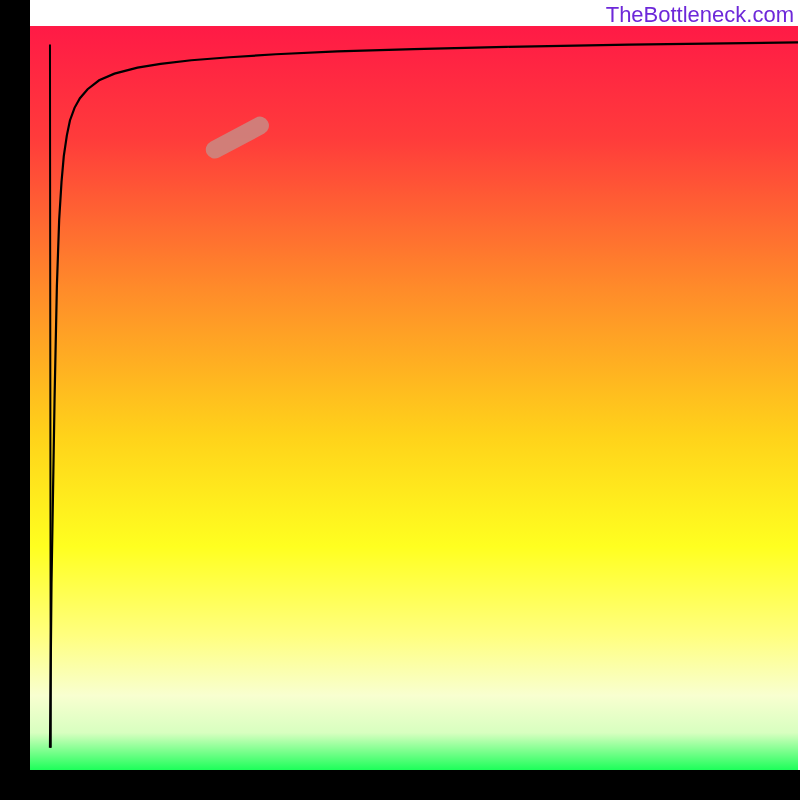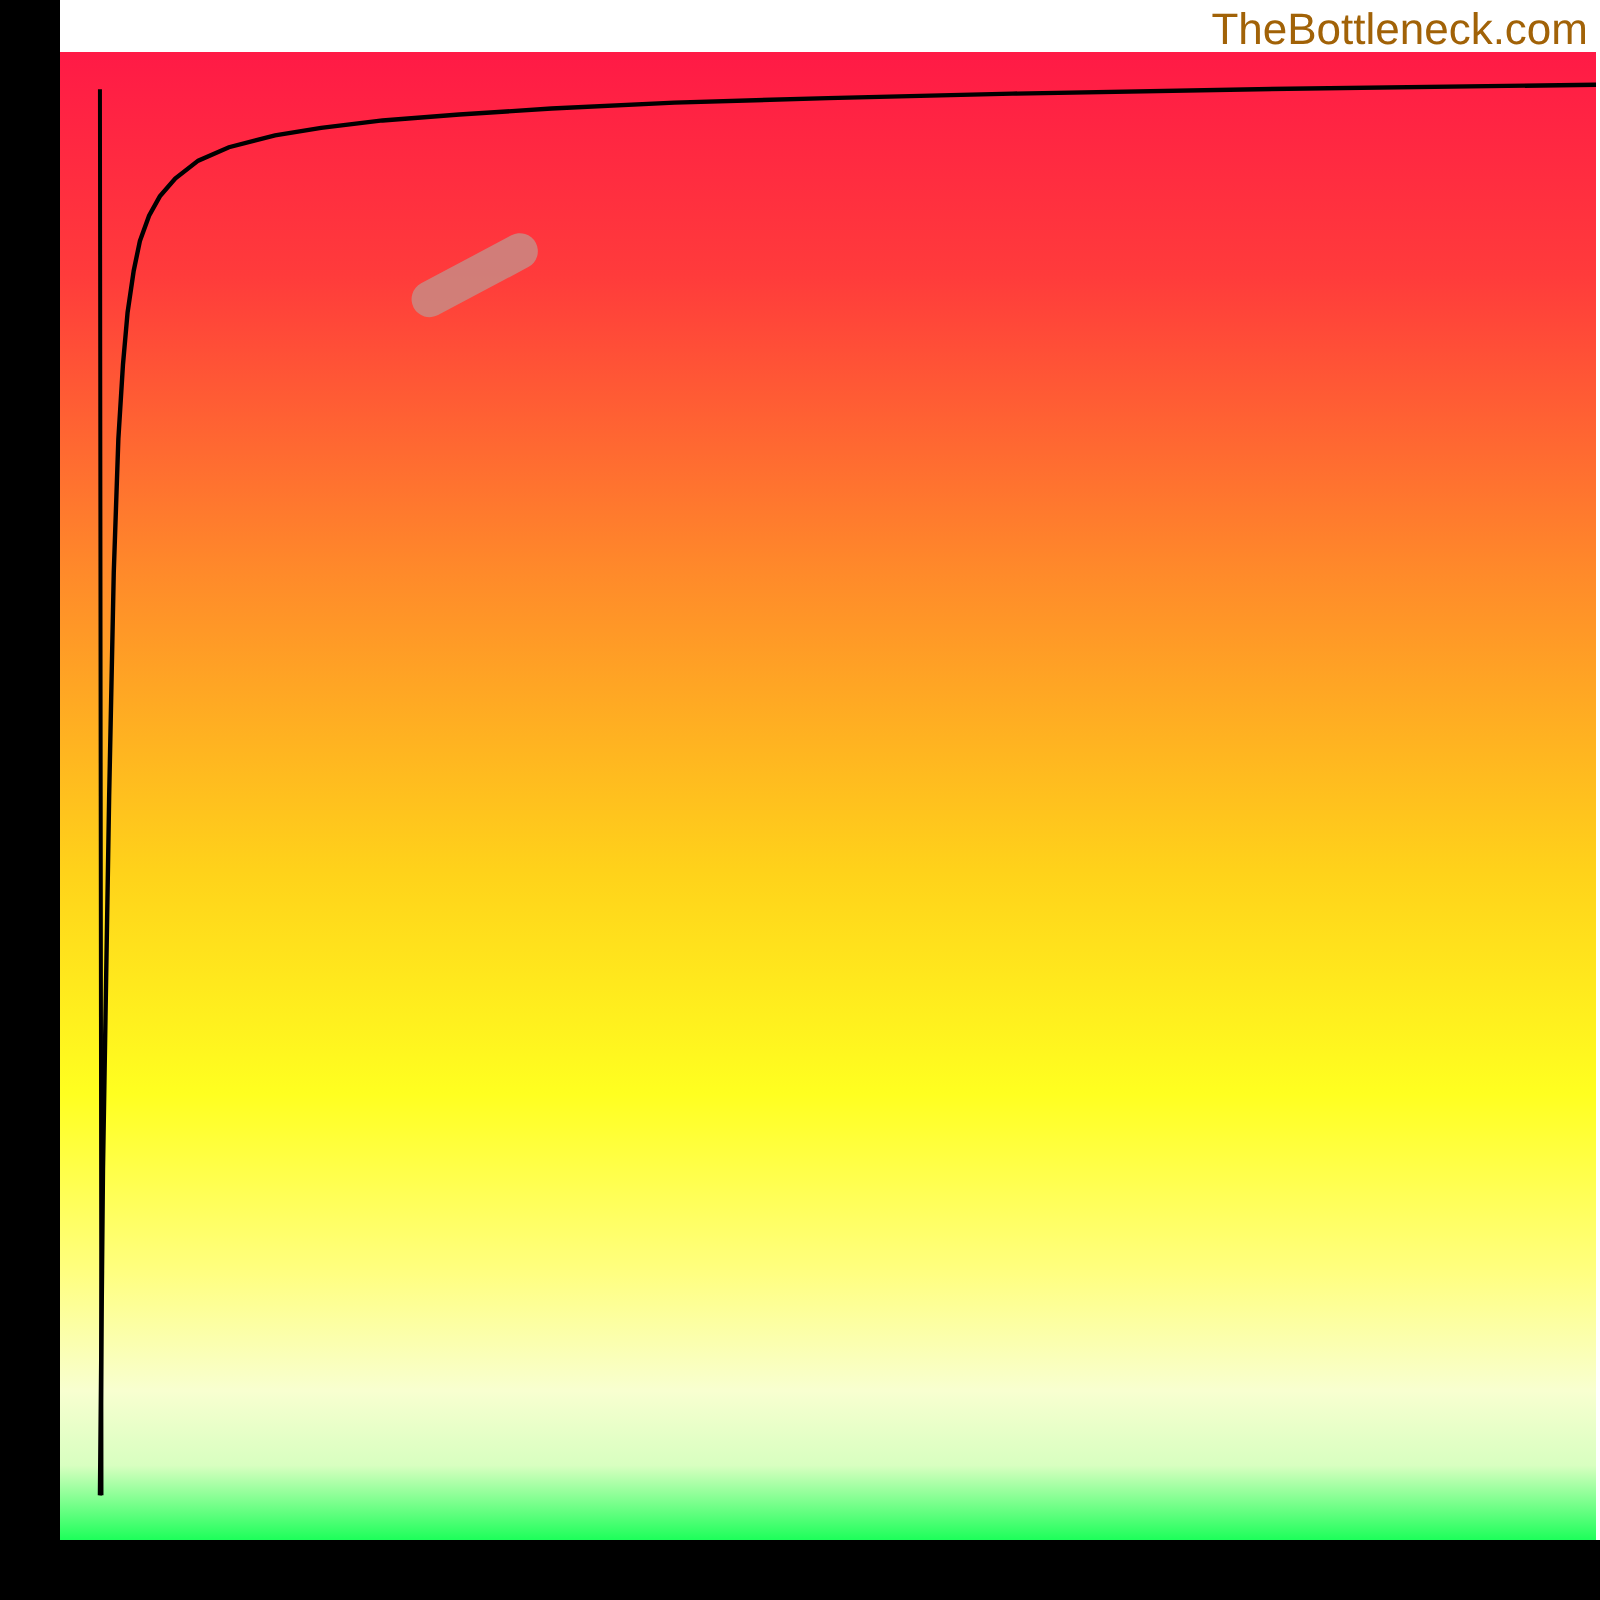--- a/index.html
+++ b/index.html
@@ -13,21 +13,21 @@
   .chart-container {
     position: relative;
     width: 800px;
     height: 800px;
   }
   .watermark {
     position: absolute;
     top: 2px;
     right: 6px;
     font-size: 22px;
-    color: #a16207;
+    color: #6d28d9;
     font-family: Arial, sans-serif;
     z-index: 10;
   }
   svg {
     display: block;
   }
 </style>
 </head>
 <body>
 

